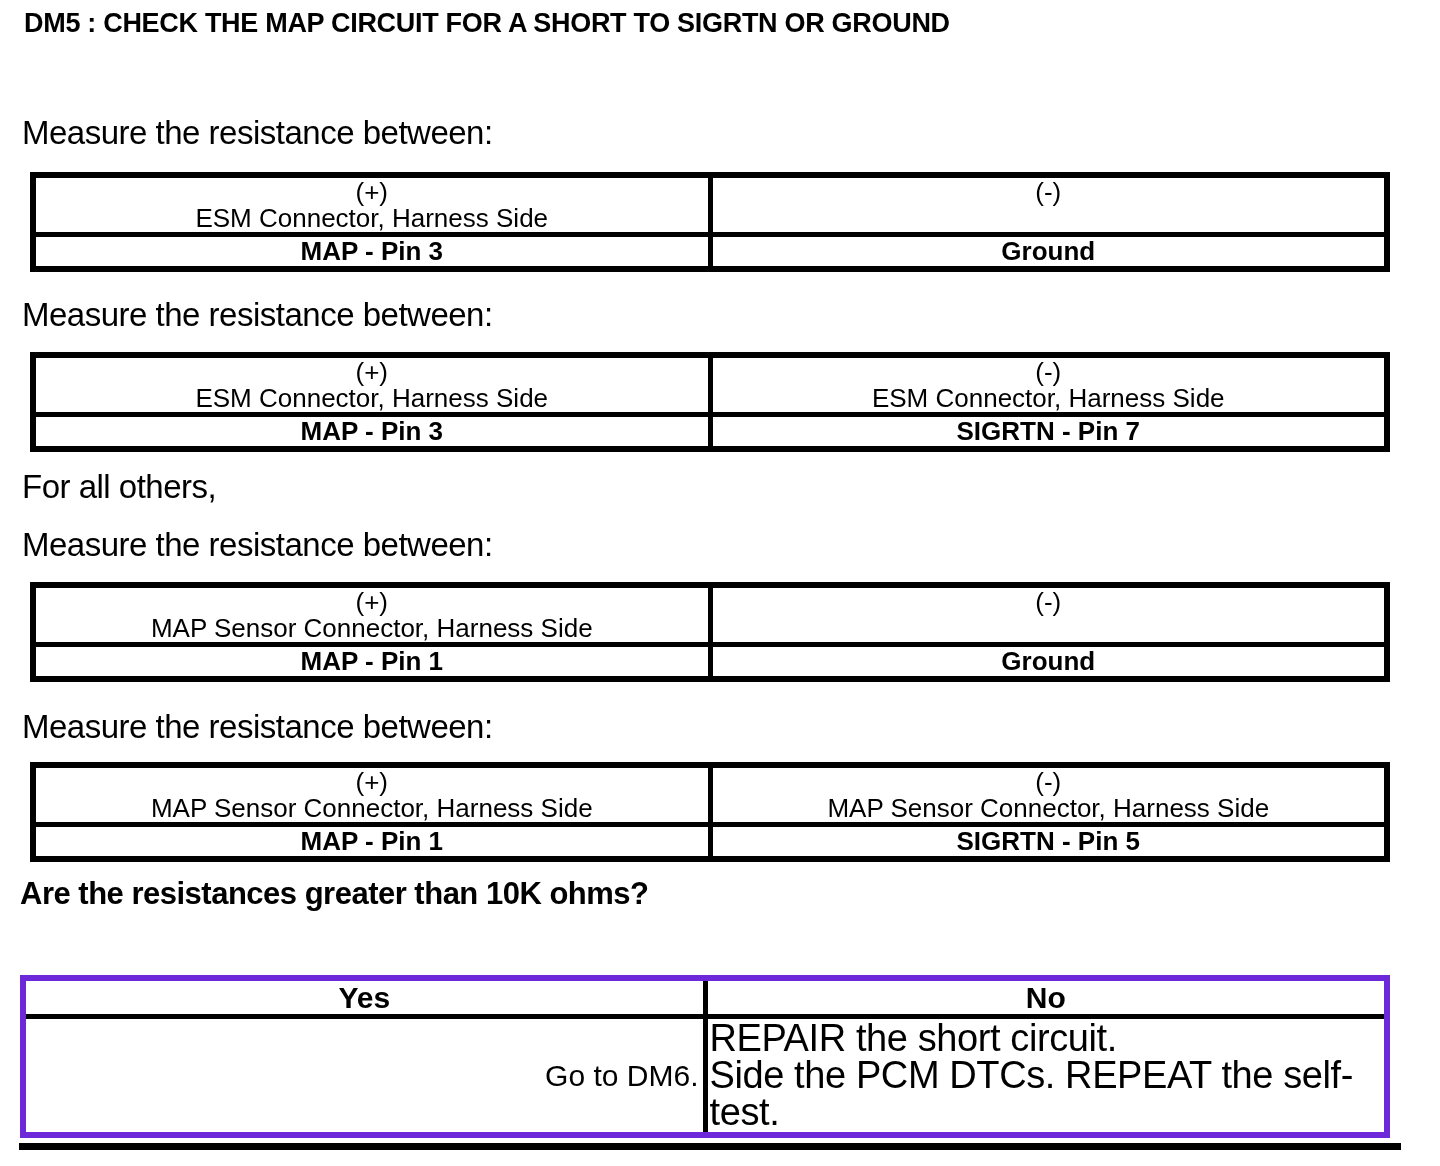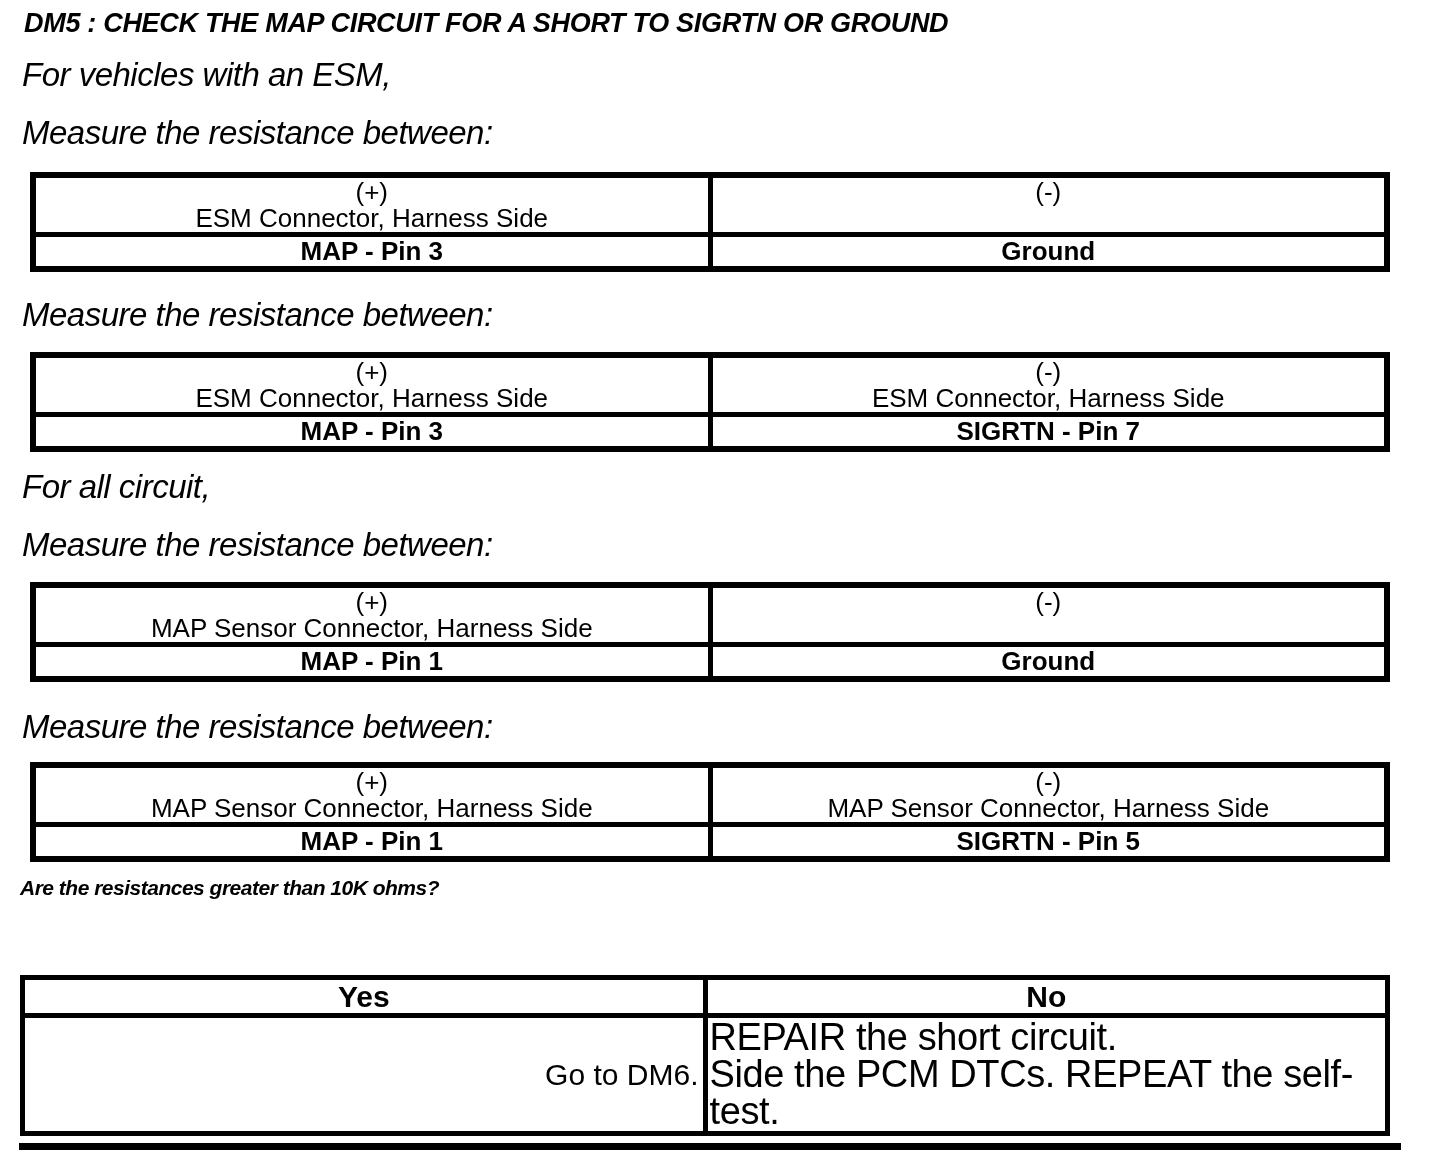--- a/index.html
+++ b/index.html
@@ -9,37 +9,37 @@
     color: #000000;
     font-family: "Liberation Sans", sans-serif;
   }
   .page {
     position: relative;
     width: 1440px;
     height: 1166px;
     background: #ffffff;
     overflow: hidden;
   }
-  .abs { position: absolute; font-style: italic; }
+  .abs { position: absolute; }
   .title {
     left: 24px; top: 8px;
     font-size: 27px;
     font-weight: bold;
     letter-spacing: -0.3px;
     white-space: nowrap;
   }
   .para {
     left: 22px;
     font-size: 33px;
     letter-spacing: -0.5px;
     white-space: nowrap;
   }
   .question {
     left: 20px; top: 876px;
-    font-size: 21px;
+    font-size: 31px;
     font-weight: bold;
     letter-spacing: -0.5px;
     white-space: nowrap;
   }
   table.mtable {
     position: absolute;
     left: 30px;
     width: 1360px;
     border-collapse: collapse;
     table-layout: fixed;
@@ -63,21 +63,21 @@
     line-height: 27px;
     height: 27px;
     font-weight: bold;
   }
   table.dtable {
     position: absolute;
     left: 20px; top: 975px;
     width: 1370px;
     border-collapse: collapse;
     table-layout: fixed;
-    border: 4px solid #6d28d9;
+    border: 6px solid #6d28d9;
   }
   table.dtable td {
     border: 5px solid #000;
     width: 50%;
   }
   td.dhdr {
     text-align: center;
     font-weight: bold;
     font-size: 30px;
     line-height: 31px;
@@ -104,21 +104,20 @@
     background: #000;
   }
 </style>
 </head>
 <body>
 
 <div class="page">
 
   <div class="abs title">DM5 : CHECK THE MAP CIRCUIT FOR A SHORT TO SIGRTN OR GROUND</div>
 
-  <div class="abs para" style="top:56px">For vehicles with an ESM,</div>
   <div class="abs para" style="top:114px">Measure the resistance between:</div>
 
   <table class="mtable" style="top:172px">
     <tbody>
         <tr>
       <td class="hdr">
         <div class="hline">(+)</div>
         <div class="hline">ESM Connector, Harness Side</div>
       </td>
       <td class="hdr">
@@ -147,21 +146,21 @@
         <div class="hline">ESM Connector, Harness Side</div>
       </td>
     </tr>
     <tr>
       <td class="val">MAP - Pin 3</td>
       <td class="val">SIGRTN - Pin 7</td>
     </tr>
   </tbody>
     </table>
 
-  <div class="abs para" style="top:468px">For all circuit,</div>
+  <div class="abs para" style="top:468px">For all others,</div>
   <div class="abs para" style="top:526px">Measure the resistance between:</div>
 
   <table class="mtable" style="top:582px">
     <tbody>
         <tr>
       <td class="hdr">
         <div class="hline">(+)</div>
         <div class="hline">MAP Sensor Connector, Harness Side</div>
       </td>
       <td class="hdr">

